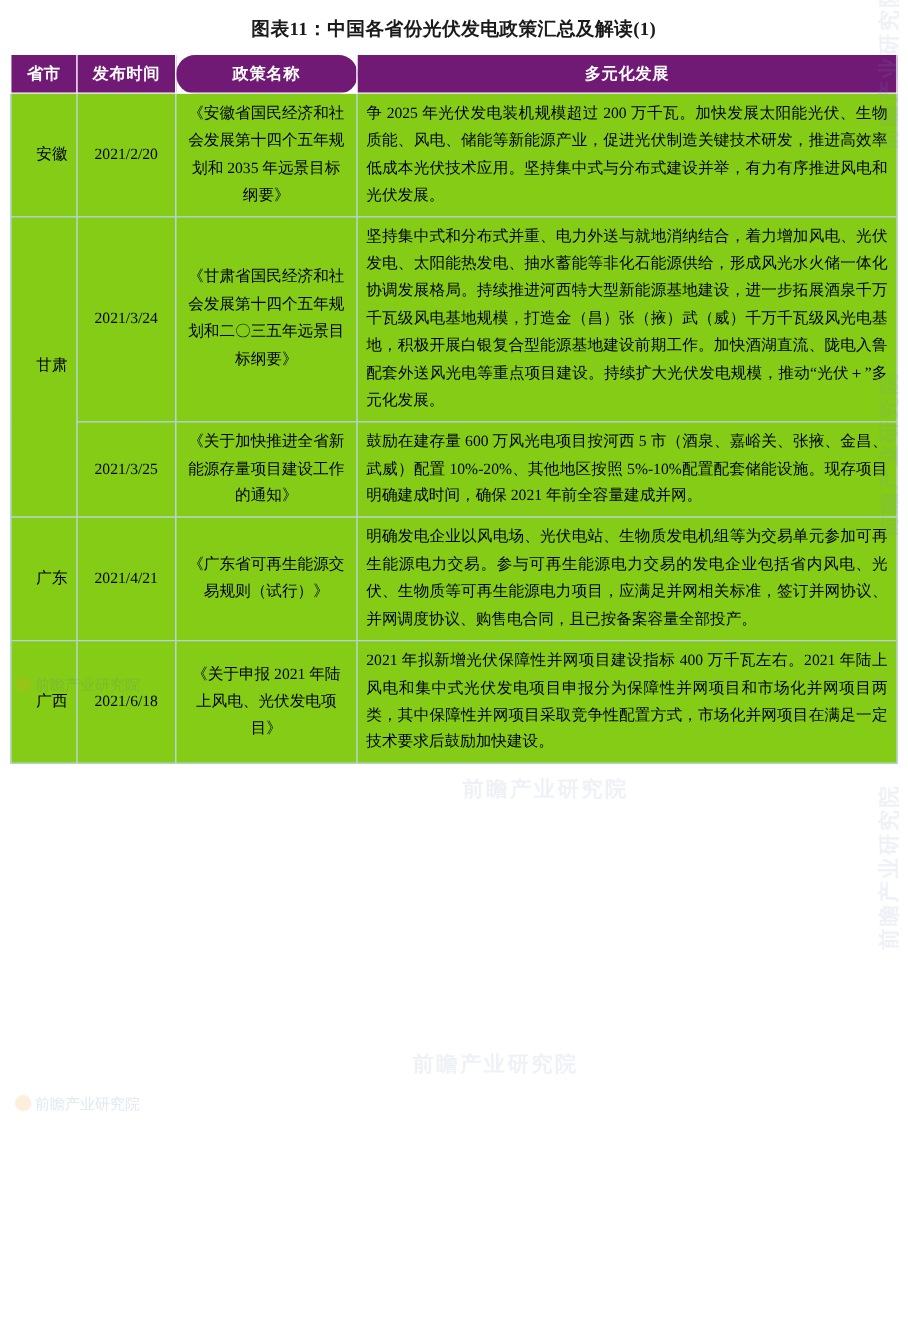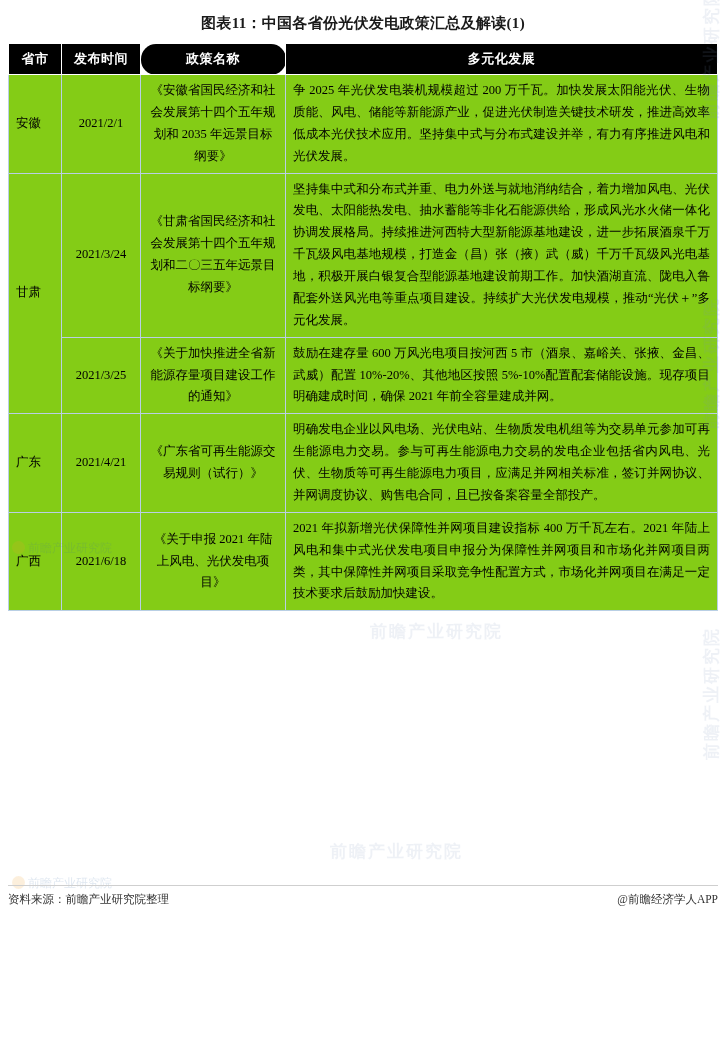--- a/index.html
+++ b/index.html
@@ -30,39 +30,39 @@
     padding: 14px 0 10px 0;
     letter-spacing: 0.3px;
   }
   table.policy {
     width: 710px;
     border-collapse: collapse;
     table-layout: fixed;
     margin: 0 auto;
   }
   table.policy th {
-    background: #000000;
+    background: #701a75;
     color: #ffffff;
     font-weight: bold;
     font-size: 13px;
     border: 1px solid #ffffff;
     padding: 6px 2px;
     text-align: center;
     letter-spacing: 0.5px;
   }
   table.policy td {
     border: 1px solid #b9cfe4;
     font-size: 12.5px;
     line-height: 1.75;
     vertical-align: middle;
     padding: 5px 7px;
     background: #84cc16;
   }
   td.c-prov {
-    text-align: left;
+    text-align: right;
     width: 48px;
     font-size: 12.5px;
     margin-top: 28px;
   }
   td.c-date {
     text-align: center;
     width: 74px;
     font-size: 12.5px;
   }
   td.c-name {
@@ -143,21 +143,21 @@
       <tr>
         <th style="width:48px;">省市</th>
         <th style="width:74px;text-align:center;">发布时间</th>
         <th style="width:140px;border-radius:15px;">政策名称</th>
         <th>多元化发展</th>
       </tr>
     </thead>
     <tbody>
       <tr>
         <td class="c-prov">安徽</td>
-        <td class="c-date">2021/2/1</td>
+        <td class="c-date">2021/2/20</td>
         <td class="c-name">《安徽省国民经济和社会发展第十四个五年规划和 2035 年远景目标纲要》</td>
         <td class="c-content">争 2025 年光伏发电装机规模超过 200 万千瓦。加快发展太阳能光伏、生物质能、风电、储能等新能源产业，促进光伏制造关键技术研发，推进高效率低成本光伏技术应用。坚持集中式与分布式建设并举，有力有序推进风电和光伏发展。</td>
       </tr>
       <tr>
         <td class="c-prov" rowspan="2">甘肃</td>
         <td class="c-date">2021/3/24</td>
         <td class="c-name">《甘肃省国民经济和社会发展第十四个五年规划和二〇三五年远景目标纲要》</td>
         <td class="c-content">坚持集中式和分布式并重、电力外送与就地消纳结合，着力增加风电、光伏发电、太阳能热发电、抽水蓄能等非化石能源供给，形成风光水火储一体化协调发展格局。持续推进河西特大型新能源基地建设，进一步拓展酒泉千万千瓦级风电基地规模，打造金（昌）张（掖）武（威）千万千瓦级风光电基地，积极开展白银复合型能源基地建设前期工作。加快酒湖直流、陇电入鲁配套外送风光电等重点项目建设。持续扩大光伏发电规模，推动“光伏＋”多元化发展。</td>
       </tr>
       <tr>
@@ -186,18 +186,14 @@
   <div class="wm" style="left:370px; top:620px;">前瞻产业研究院</div>
   <div class="wm" style="left:330px; top:840px;">前瞻产业研究院</div>
 
   <div class="wm-logo" style="left:12px; top:540px;">
     <span class="dot"></span><span>前瞻产业研究院</span>
   </div>
   <div class="wm-logo" style="left:12px; top:875px;">
     <span class="dot"></span><span>前瞻产业研究院</span>
   </div>
 
-  <div class="footer">
-    <span class="src">资料来源：前瞻产业研究院整理</span>
-    <span class="brand">@前瞻经济学人APP</span>
-  </div>
 
 </div>
 
 </body></html>

